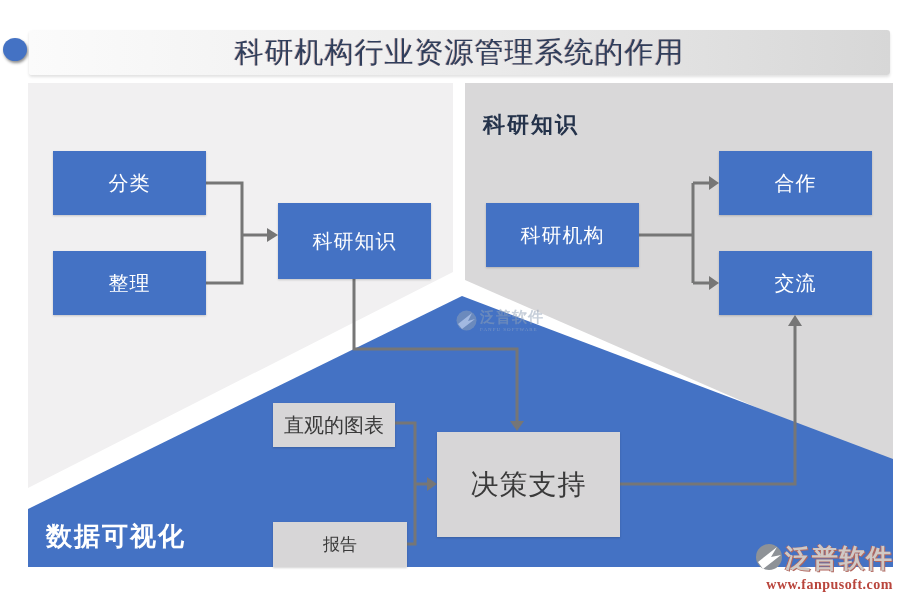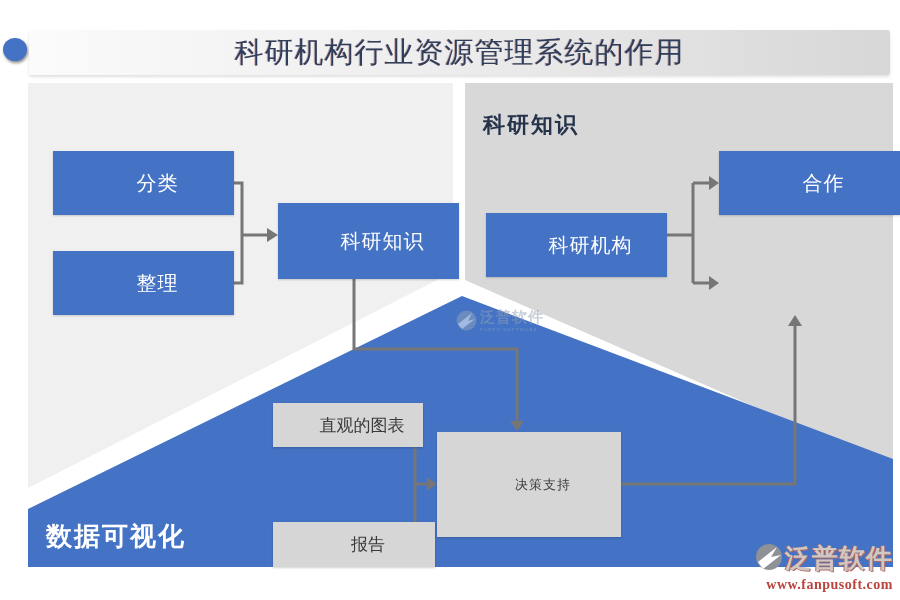--- a/index.html
+++ b/index.html
@@ -43,33 +43,33 @@
   }
   .heading-knowledge{left:100px;top:110px;}
   .heading-cooperation{left:483px;top:110px;}
   .heading-visualization{
     position:absolute;left:46px;top:519px;font-weight:bold;font-size:26px;
     letter-spacing:2px;color:#ffffff;white-space:nowrap;text-align:center;
   }
   
   .node{
     position:absolute;display:flex;align-items:center;justify-content:center;
-    white-space:nowrap;box-shadow:0 1px 2px rgba(0,0,0,.18);padding-left:28px;
+    white-space:nowrap;box-shadow:0 1px 2px rgba(0,0,0,.18);
   }
   .node-blue{background:#4472C4;color:#ffffff;font-size:20px;letter-spacing:1px;}
   .node-gray{background:#D7D6D7;color:#3A3A3A;}
   .n-category{left:53px;top:151px;width:153px;height:64px;}
   .n-organize{left:53px;top:251px;width:153px;height:64px;}
   .n-knowledge{left:278px;top:203px;width:153px;height:76px;}
-  .n-institution{left:486px;top:213px;width:153px;height:64px;}
+  .n-institution{left:486px;top:203px;width:153px;height:64px;}
   .n-cooperate{left:719px;top:151px;width:153px;height:64px;}
   .n-exchange{left:719px;top:251px;width:153px;height:64px;}
-  .n-charts{left:273px;top:403px;width:122px;height:44px;font-size:17px;}
+  .n-charts{left:273px;top:403px;width:122px;height:44px;font-size:20px;}
   .n-report{left:273px;top:522px;width:134px;height:45px;font-size:17px;}
-  .n-decision{left:437px;top:432px;width:156px;height:105px;font-size:13px;letter-spacing:1px;}
+  .n-decision{left:437px;top:432px;width:183px;height:105px;font-size:28px;letter-spacing:1px;}
   
   .watermark{
     position:absolute;left:456px;top:310px;display:flex;align-items:flex-start;gap:3px;
     opacity:.5;pointer-events:none;
   }
   .watermark .wm-texts{display:flex;flex-direction:column;line-height:1;}
   .wm-brand{font-size:15px;font-weight:bold;color:#8FA0B6;letter-spacing:1px;}
   .wm-sub{font-size:5px;color:#A9B6C6;letter-spacing:1px;margin-top:2px;}
   
   .footer-logo{
@@ -125,20 +125,21 @@
 
   <div class="panel-heading heading-cooperation">科研知识</div>
   <div class="heading-visualization">数据可视化</div>
 
   <div class="node node-blue n-category">分类</div>
   <div class="node node-blue n-organize">整理</div>
   <div class="node node-blue n-knowledge">科研知识</div>
 
   <div class="node node-blue n-institution">科研机构</div>
   <div class="node node-blue n-cooperate">合作</div>
+  <div class="node node-blue n-exchange">交流</div>
 
   <div class="node node-gray n-charts">直观的图表</div>
   <div class="node node-gray n-report">报告</div>
   <div class="node node-gray n-decision">决策支持</div>
 
   <div class="watermark">
     <span>
       <svg width="21" height="21" viewBox="0 0 21 21">
         <circle cx="10.5" cy="10.5" r="10" fill="#93A3B8"></circle>
         <path d="M2 14 L16 3 L12 11 L19 9 L6 19 Z" fill="#ffffff"></path>

